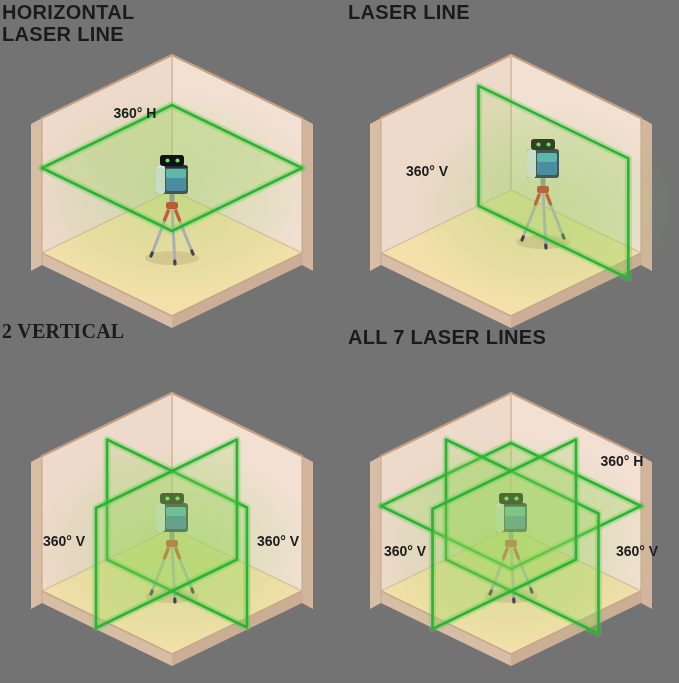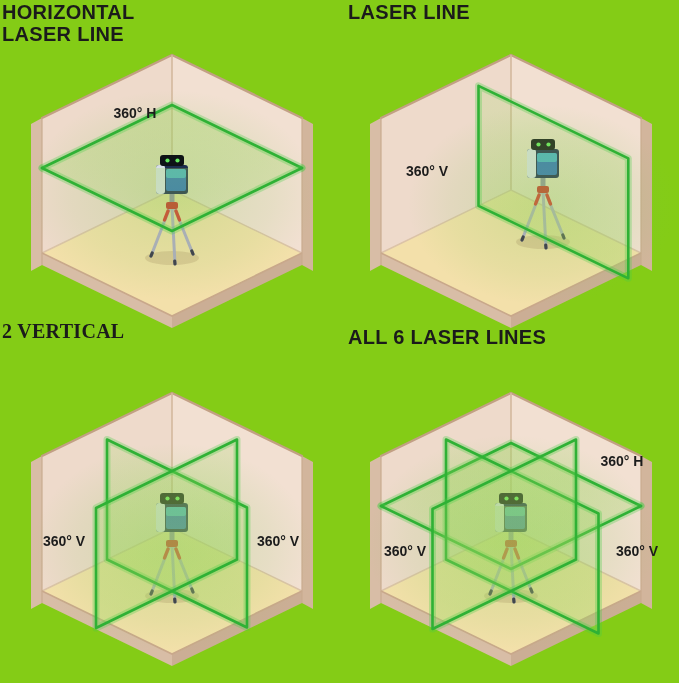--- a/index.html
+++ b/index.html
@@ -1,17 +1,17 @@
 <!DOCTYPE html>
 <html><head>
 <meta charset="utf-8">
 <style>
   * { margin:0; padding:0; box-sizing:border-box; }
   html,body { background:#ffffff; font-family:"Liberation Sans", sans-serif; }
-  .canvas { position:relative; width:679px; height:683px; background:#84cc16; overflow:hidden; }
+  .canvas { position:relative; width:679px; height:683px; background:#737373; overflow:hidden; }
   .q-title { position:absolute; color:#1b1b1b; font-weight:bold; font-size:20px; line-height:22px; letter-spacing:.3px; white-space:nowrap; }
   .room-svg { position:absolute; }
   .alabel { font-family:"Liberation Sans", sans-serif; font-size:14px; font-weight:bold; fill:#1c1c1c; text-anchor:middle; }
   .lglow { fill:none; stroke:#44cc44; stroke-opacity:.30; stroke-width:7; stroke-linejoin:round; stroke-linecap:round; }
   .lline { fill:none; stroke:#2fb135; stroke-width:2.6; stroke-linejoin:round; stroke-linecap:round; }
 </style>
 </head>
 <body>
 
 <div class="canvas">
@@ -128,21 +128,21 @@
     <g>
       <polygon points="237,61.5 96,130 96,250 237,181.5" fill="url(#pfv)"></polygon>
       <polygon class="lglow" points="237,61.5 96,130 96,250 237,181.5"></polygon>
       <polygon class="lline" points="237,61.5 96,130 96,250 237,181.5"></polygon>
     </g>
     <text class="alabel" x="64" y="168">360° V</text>
     <text class="alabel" x="278" y="168">360° V</text>
   </svg>
 
   <div class="q-title" style="left:348px; top:326px;">
-    <div>ALL 6 LASER LINES</div>
+    <div>ALL 7 LASER LINES</div>
   </div>
   <svg class="room-svg" style="left:339px; top:378px;" width="340" height="295" viewBox="0 0 340 295">
     <use href="#room"></use>
     <ellipse cx="172" cy="165" rx="145" ry="108" fill="url(#glow)"></ellipse>
     <g>
       <polygon points="42,128 172,65 302,128" fill="url(#pfh)"></polygon>
       <polyline class="lglow" points="42,128 172,65 302,128"></polyline>
       <polyline class="lline" points="42,128 172,65 302,128"></polyline>
     </g>
     <use href="#device" transform="translate(172,213)"></use>

